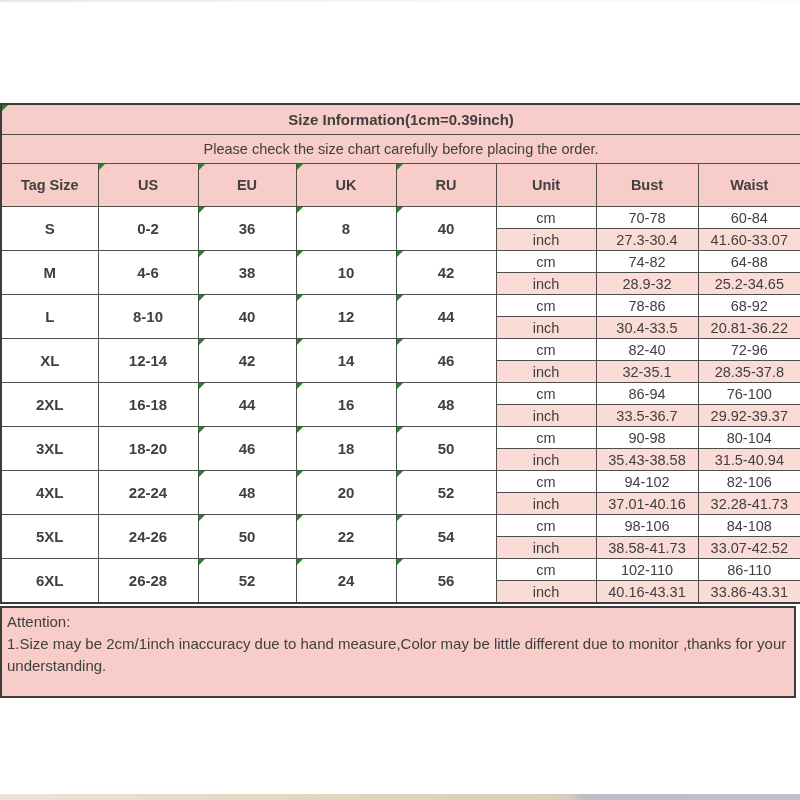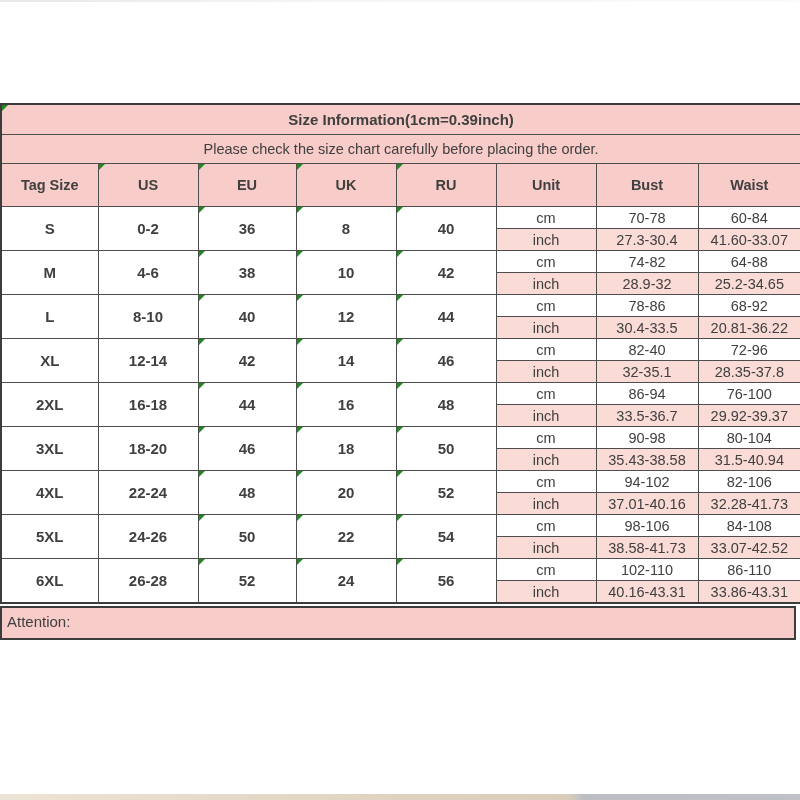--- a/index.html
+++ b/index.html
@@ -36,21 +36,21 @@
   tr.in-row .unit-cell, tr.in-row .val-cell { background: var(--pink-light); }
 
   .flag {
     position: absolute; top: 0; left: 0; width: 0; height: 0;
     border-top: 6px solid var(--flag-green); border-right: 6px solid transparent;
   }
 
   .attention {
     margin-top: 2px; width: 796px; border: 2px solid #3c3c3c;
     background: var(--pink); font-size: 15px; line-height: 22px;
-    padding: 3px 5px 5px 5px; box-sizing: border-box; text-align: left;
+    padding: 3px 5px 19px 5px; box-sizing: border-box; text-align: left;
   }
   .attention div { white-space: normal; }
 
   .bottom-edge {
     position: absolute; bottom: 0; left: 0; width: 100%; height: 6px;
     background: linear-gradient(to right,
       #e9dfcd 0%, #d8c9b2 55%, #d3c5af 71%, #b0b2bb 73%, #b4b6bf 100%);
     opacity: .85;
   }
 </style>
@@ -234,17 +234,18 @@
       <tr class="in-row">
         <td class="unit-cell">inch</td>
         <td class="val-cell">40.16-43.31</td>
         <td class="val-cell">33.86-43.31</td>
       </tr>
     </tbody>
       </table>
 
     <div class="attention">
       <div>Attention:</div>
+      <div>1.Size may be 2cm/1inch inaccuracy due to hand measure,Color may be little different due to monitor ,thanks for your understanding.</div>
     </div>
   </div>
 
   <div class="bottom-edge"></div>
 </div>
 
 </body></html>

